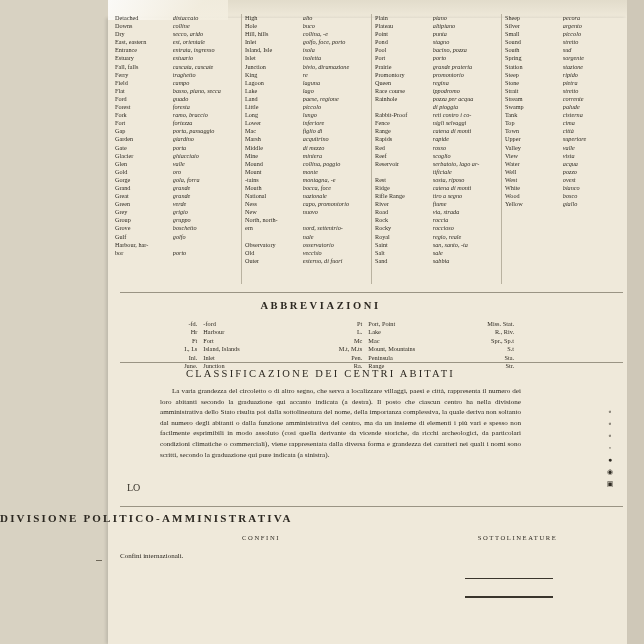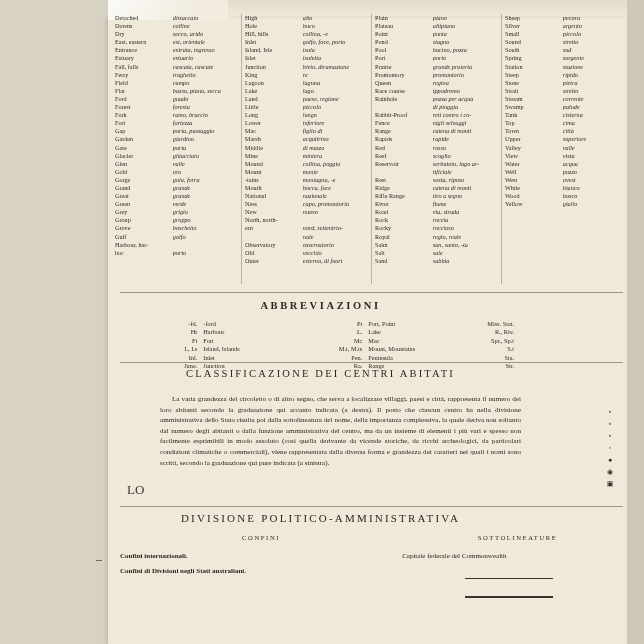--- a/index.html
+++ b/index.html
@@ -65,48 +65,48 @@
   
   .h-class{
     position:absolute;left:0;right:0;top:368px;text-align:center;
     font-size:10.5px;letter-spacing:2.2px;font-weight:normal;color:#2c2821;
   }
   .class-body{
     position:absolute;left:160px;right:120px;top:386px;
     font-size:7.1px;line-height:10.6px;color:#2a261f;
     text-align:justify;
   }
-  .class-body p{margin:8px 0 4px 0;text-indent:12px;}
+  .class-body p{margin:0 0 4px 0;text-indent:12px;}
 
   
   .h-div{
-    position:absolute;left:0;right:0;top:512px;text-align:center;
-    font-size:11px;letter-spacing:2.2px;font-weight:normal;color:#2c2821;
+    position:absolute;left:0;right:0;top:512px;text-align:left;
+    font-size:11px;letter-spacing:2.2px;font-weight:bold;color:#2c2821;
   }
   .legend{
     position:absolute;left:120px;right:8px;top:534px;bottom:0;
   }
   .legend-head{
     display:flex;font-size:6.6px;letter-spacing:1.6px;color:#2e2a22;margin-bottom:8px;
   }
   .legend-head .lh1{flex:0 0 55%;text-align:center;}
   .legend-head .lh2{flex:1 1 auto;text-align:center;}
   .legend-row{display:flex;font-size:7px;line-height:15px;color:#2a261f;}
-  .legend-row .l{flex:0 0 55%;white-space:nowrap;overflow:hidden;font-weight:bold;}
+  .legend-row .l{flex:0 0 55%;white-space:nowrap;overflow:hidden;}
   .legend-row .r{flex:1 1 auto;white-space:nowrap;overflow:hidden;}
   .lsample{
     position:absolute;left:345px;width:88px;height:1px;background:#3a352c;
   }
 
   
   .dots{position:absolute;right:18px;top:406px;width:26px;}
   .dots div{font-size:7px;line-height:12px;color:#2e2a22;text-align:center;}
 
   
-  .stub{position:absolute;left:88px;top:482px;font-size:13px;color:#3a352c;padding-left:39px;}
+  .stub{position:absolute;left:88px;top:482px;font-size:10px;color:#3a352c;padding-left:39px;}
   .stub2{position:absolute;left:96px;top:560px;width:6px;height:1px;background:#6e685a;}
 </style>
 </head>
 <body>
 
 <div class="page">
   <div class="edge-left"></div>
   <div class="edge-top"></div>
   <div class="edge-right"></div>
   <div class="sheet"></div>
@@ -455,23 +455,21 @@
   <div class="h-div">DIVISIONE  POLITICO-AMMINISTRATIVA</div>
 
   <div class="legend">
     <div class="legend-head">
       <div class="lh1">CONFINI</div>
       <div class="lh2">SOTTOLINEATURE</div>
     </div>
     <div id="legendrows">
         <div class="legend-row">
           <div class="l">Confini internazionali.</div>
-          <div class="r">Capitale federale del Commonwealth</div>
         </div>
         <div class="legend-row">
-          <div class="l">Confini di Divisioni negli Stati australiani.</div>
           <div class="r"></div>
         </div>
       </div>
     <div class="lsample" style="top:44px;"></div>
     <div class="lsample" style="top:62px;height:2px;"></div>
   </div>
 </div>
 
 </body></html>

